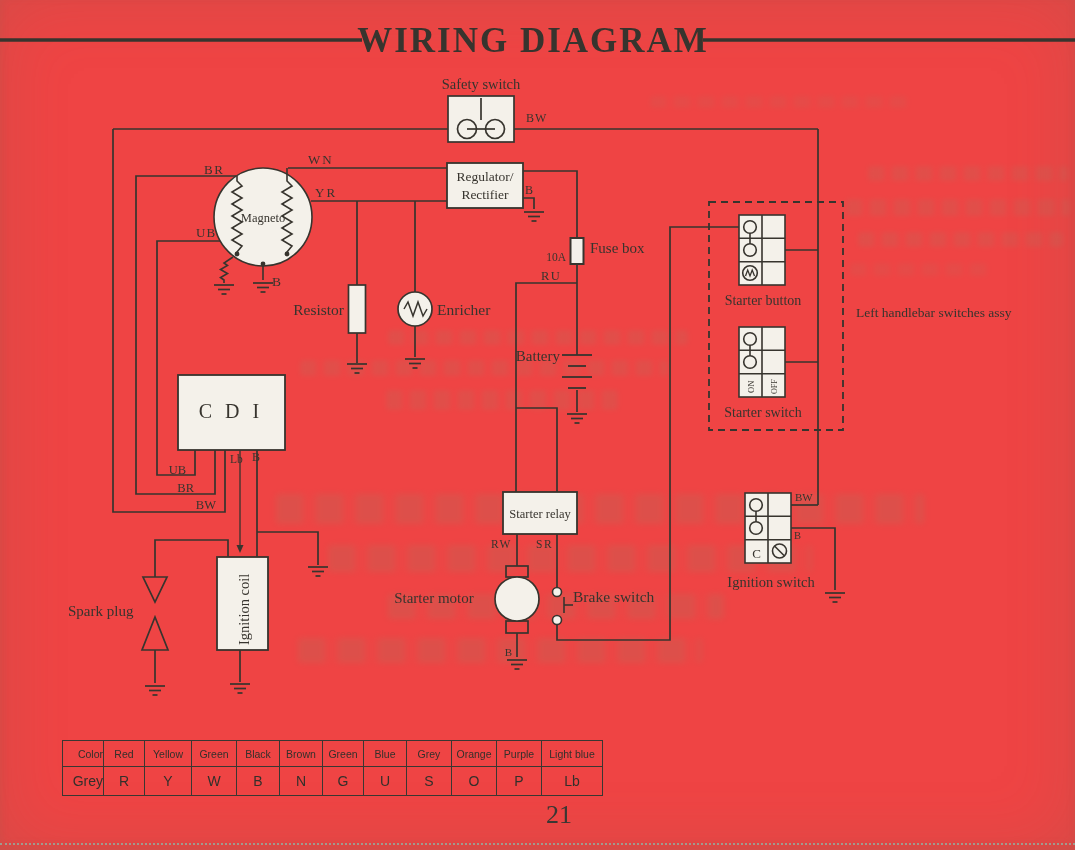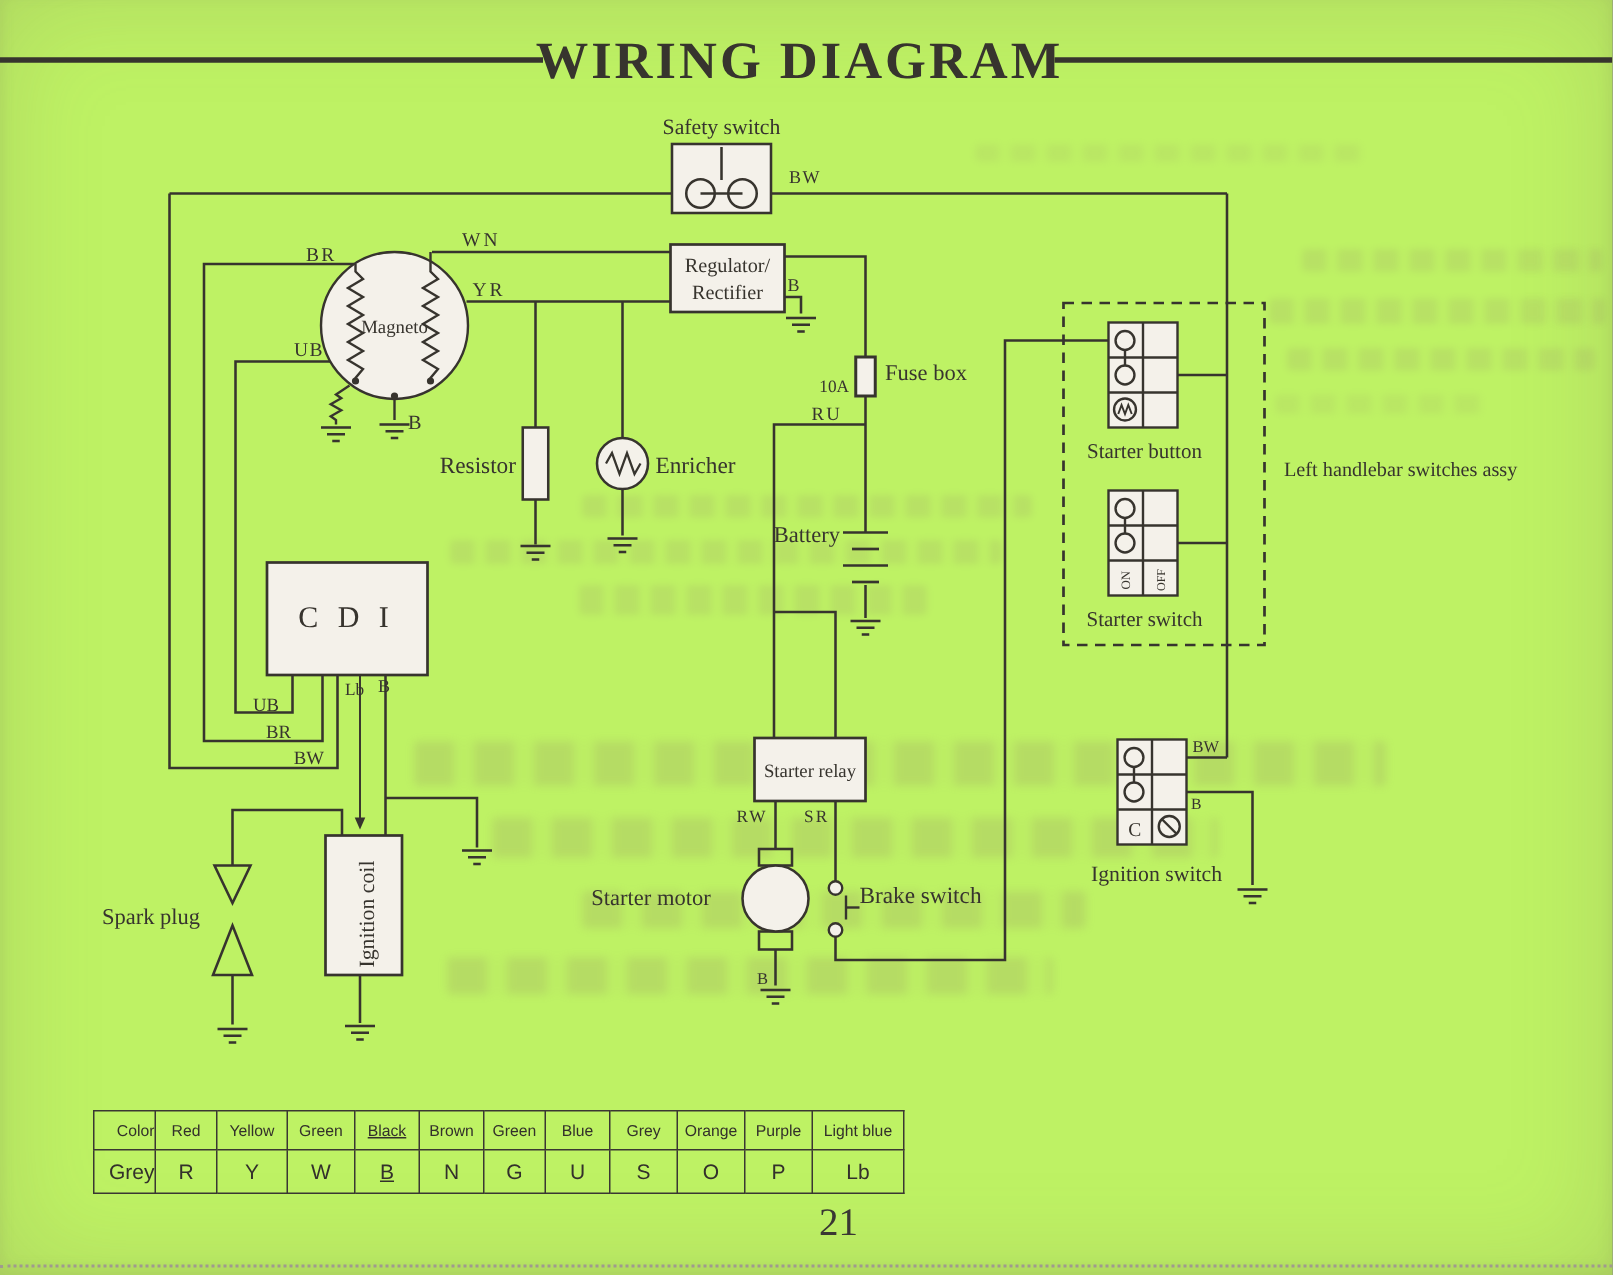--- a/index.html
+++ b/index.html
@@ -1,18 +1,18 @@
 <!DOCTYPE html>
 <html><head>
 <meta charset="utf-8">
 <style>
   html,body{margin:0;padding:0;background:#888;}
   .page{
     position:relative;width:1075px;height:850px;overflow:hidden;
-    background:#bef264;
+    background:#ef4444;
     font-family:"Liberation Serif", serif;
   }
   .page::after{
     content:"";position:absolute;inset:0;pointer-events:none;
     box-shadow:inset 0 0 70px rgba(115,105,85,.20), inset 0 -4px 10px rgba(115,105,85,.15);
   }
   .ghost{
     position:absolute;filter:blur(2.4px);opacity:.45;border-radius:3px;z-index:1;
     background:repeating-linear-gradient(90deg, rgba(150,134,106,.34) 0 16px, rgba(150,134,106,.05) 16px 24px);
   }
@@ -31,21 +31,21 @@
   .codes td{
     border:1.6px solid #3a3732;text-align:center;vertical-align:middle;
     color:#33302b;padding:0;overflow:hidden;white-space:nowrap;
   }
   .codes tr.hdr td{height:25px;font-size:10.5px;}
   .codes tr.code td{height:28px;font-size:14px;font-family:"Liberation Sans", sans-serif;}
   .codes td:nth-child(1){width:40px;font-size:10px;text-align:right;}
   .codes td:nth-child(2){width:40px;text-align:center;}
   .codes td:nth-child(3){width:46px;}
   .codes td:nth-child(4){width:44px;}
-  .codes td:nth-child(5){width:42px;text-decoration:underline;}
+  .codes td:nth-child(5){width:42px;}
   .codes td:nth-child(6){width:42px;margin-left:40px;}
   .codes td:nth-child(7){width:40px;}
   .codes td:nth-child(8){width:42px;}
   .codes td:nth-child(9){width:44px;}
   .codes td:nth-child(10){width:44px;}
   .codes td:nth-child(11){width:44px;}
   .codes td:nth-child(12){width:60px;}
   .pagenum{
     position:absolute;left:535px;top:800px;width:48px;z-index:3;
     text-align:center;font-size:26px;color:#3a3733;

